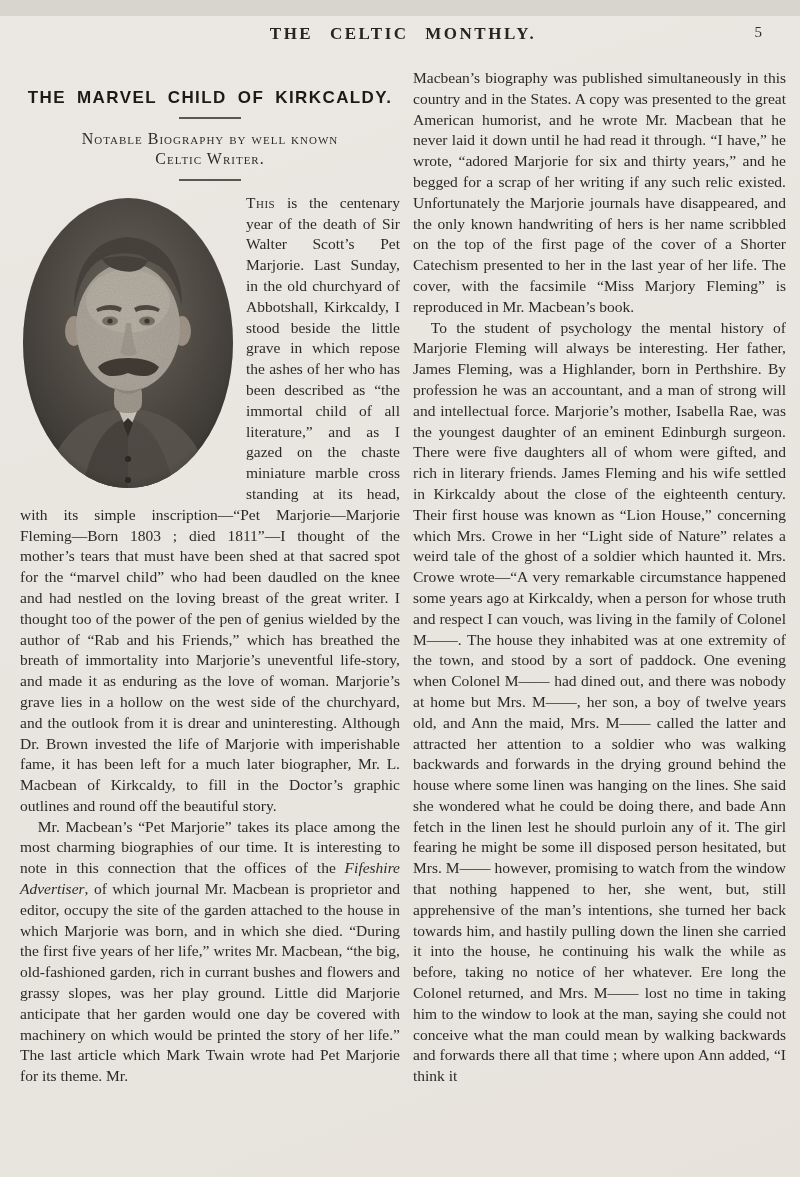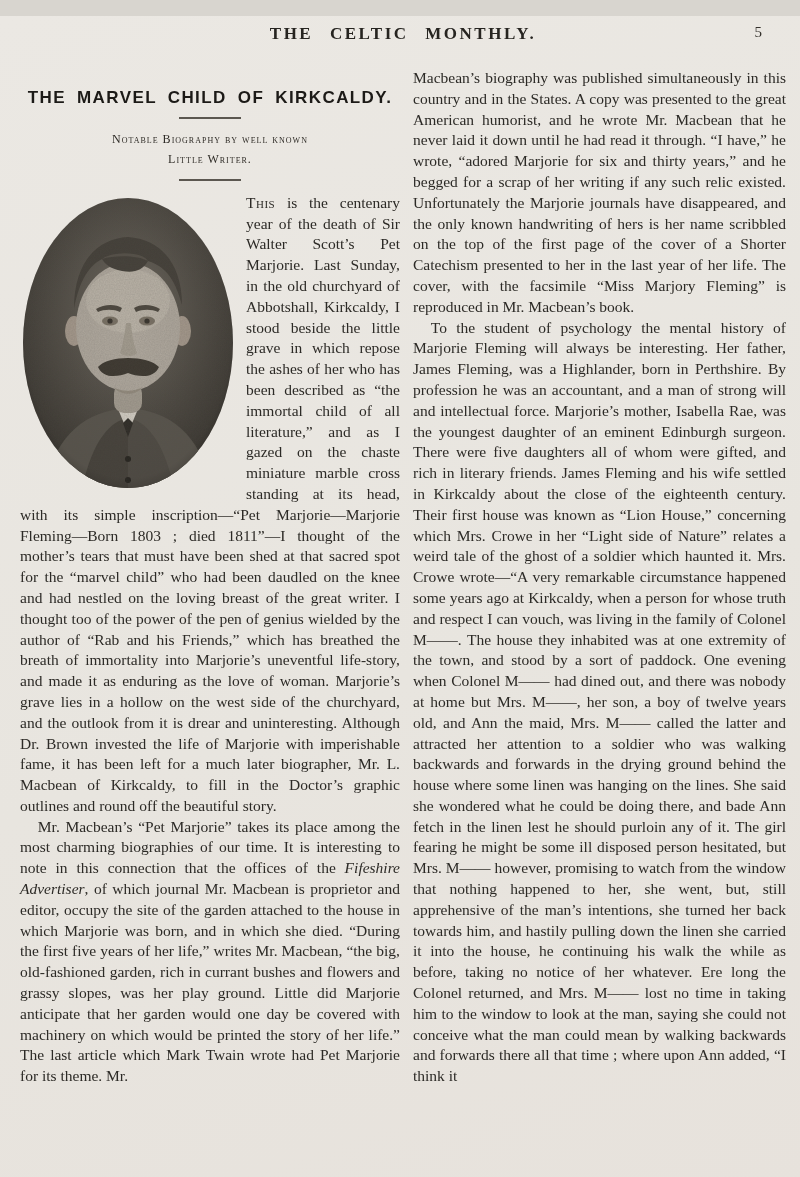--- a/index.html
+++ b/index.html
@@ -42,21 +42,21 @@
   }
   .rule{
     width:62px;height:0;
     border-top:2px solid #5b5750;
     margin:9px auto 10px auto;
   }
   .rule-2{margin:10px auto 12px auto;}
   .subtitle{
     text-align:center;
     font-variant:small-caps;
-    font-size:12px;letter-spacing:1px;
+    font-size:16px;letter-spacing:1px;
     line-height:20px;color:#2e2b26;
   }
   
   .col-body{
     font-size:15.5px;line-height:20.8px;
     text-align:justify;
   }
   .para{margin:0;}
   .para + .para{text-indent:1.15em;}
   .italic{font-style:italic;}
@@ -88,21 +88,21 @@
     <div class="page-number">5</div>
   </header>
 
   <main class="columns">
 
     <section class="col col-left">
       <h1 class="headline">THE MARVEL CHILD OF KIRKCALDY.</h1>
       <div class="rule"></div>
       <div class="subtitle">
         <span>Notable Biography by well known</span><br>
-        <span>Little Writer.</span>
+        <span>Celtic Writer.</span>
       </div>
       <div class="rule rule-2"></div>
 
       <div class="col-body">
         <figure class="portrait">
           <svg width="212" height="292" viewBox="0 0 212 292" role="img" aria-label="oval halftone portrait">
             <defs>
               <radialGradient id="pbg" cx="50%" cy="38%" r="75%">
                 <stop offset="0%" stop-color="#6e6960"></stop>
                 <stop offset="55%" stop-color="#4b4740"></stop>

